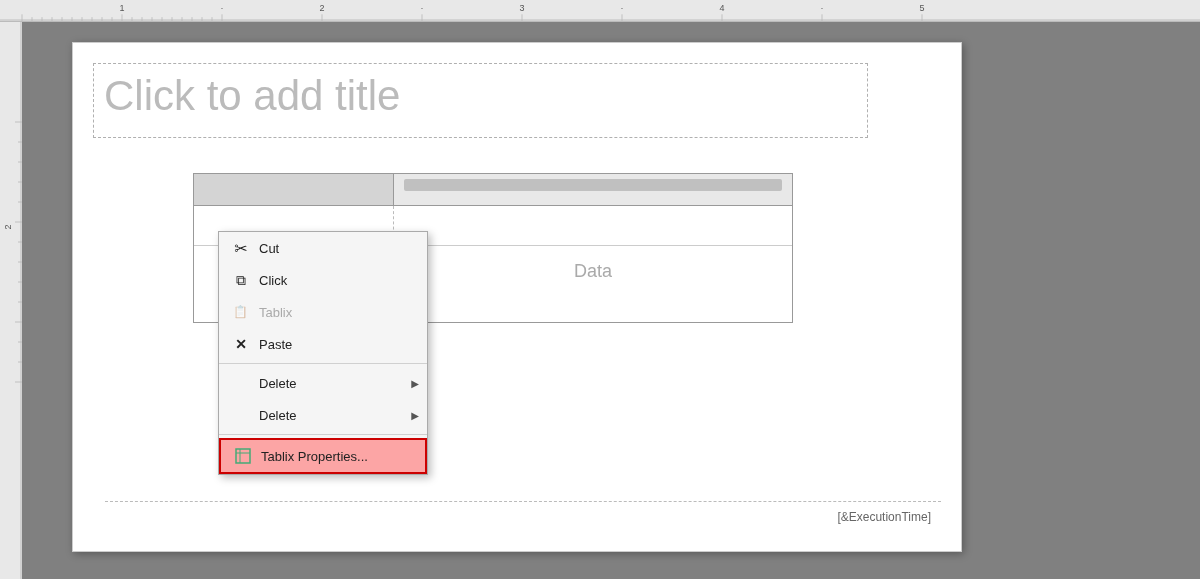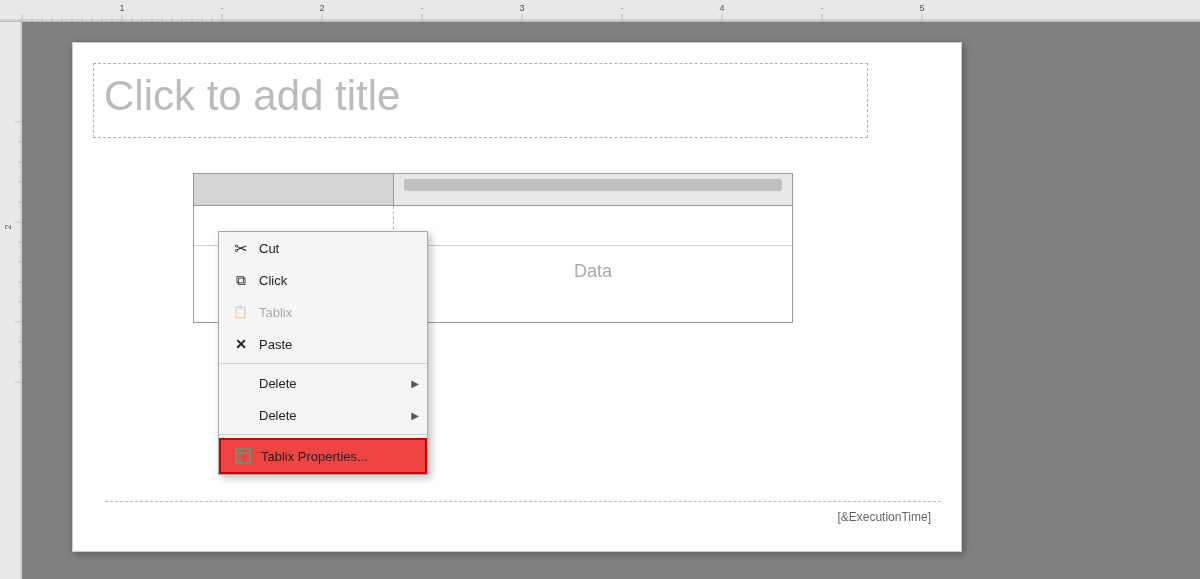--- a/index.html
+++ b/index.html
@@ -149,21 +149,21 @@
       padding: 6px 12px;
       cursor: pointer;
       font-size: 13px;
       color: #222;
       position: relative;
     }
     .menu-item.disabled {
       color: #aaa;
     }
     .menu-item.highlighted {
-      background: #ef4444;
+      background: #fca5a5;
       border: 2px solid #cc0000;
     }
     .menu-item .icon {
       width: 20px;
       height: 20px;
       margin-right: 8px;
       display: flex;
       align-items: center;
       justify-content: center;
       font-size: 14px;

